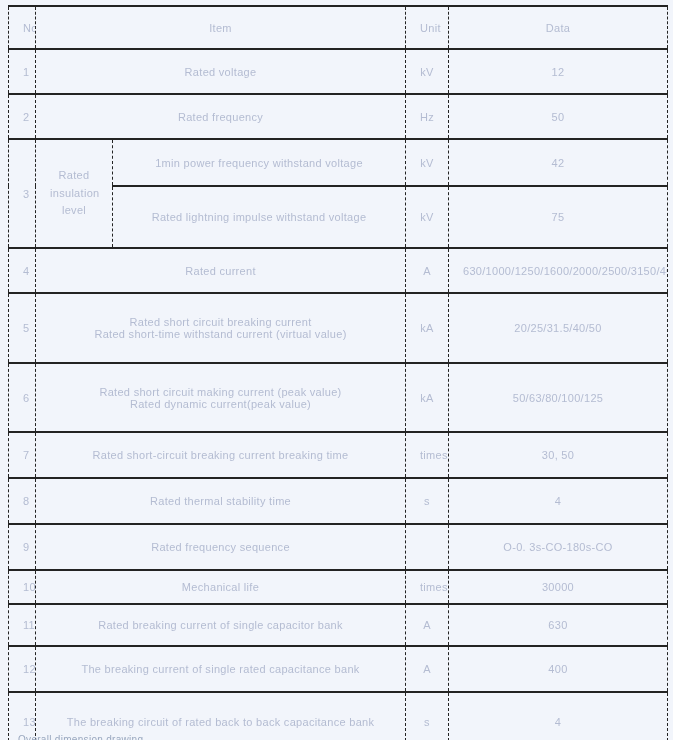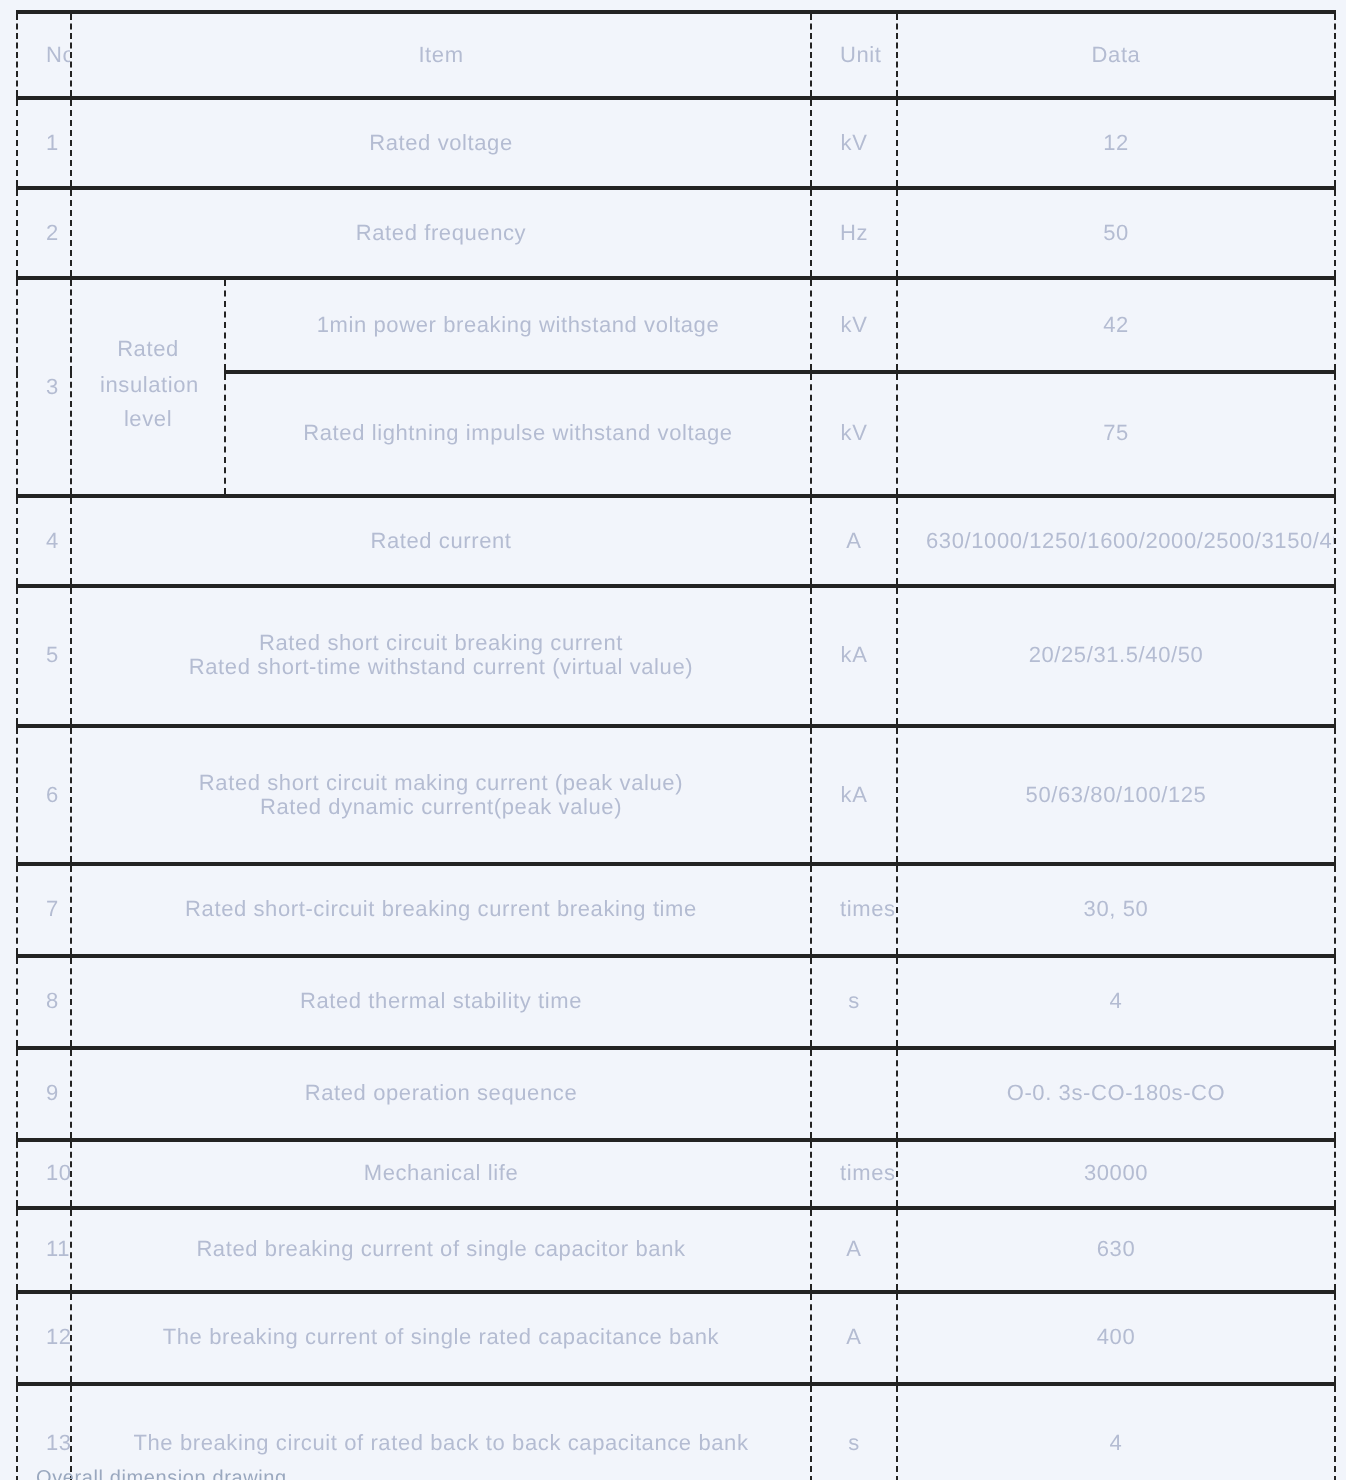--- a/index.html
+++ b/index.html
@@ -83,21 +83,21 @@
     <tr style="height:45px">
       <td>2</td>
       <td colspan="2">Rated frequency</td>
       <td>Hz</td>
       <td class="data-cell">50</td>
     </tr>
 
     <tr style="height:47px">
       <td rowspan="2">3</td>
       <td rowspan="2" class="group-cell">Rated insulation level</td>
-      <td>1min power breaking withstand voltage</td>
+      <td>1min power frequency withstand voltage</td>
       <td>kV</td>
       <td class="data-cell">42</td>
     </tr>
     <tr style="height:62px">
       <td>Rated lightning impulse withstand voltage</td>
       <td>kV</td>
       <td class="data-cell">75</td>
     </tr>
 
     <tr style="height:45px">
@@ -132,21 +132,21 @@
 
     <tr style="height:46px">
       <td>8</td>
       <td colspan="2">Rated thermal stability time</td>
       <td>s</td>
       <td class="data-cell">4</td>
     </tr>
 
     <tr style="height:46px">
       <td>9</td>
-      <td colspan="2">Rated operation sequence</td>
+      <td colspan="2">Rated frequency sequence</td>
       <td></td>
       <td class="data-cell">O-0. 3s-CO-180s-CO</td>
     </tr>
 
     <tr style="height:34px">
       <td>10</td>
       <td colspan="2">Mechanical life</td>
       <td>times</td>
       <td class="data-cell">30000</td>
     </tr>

